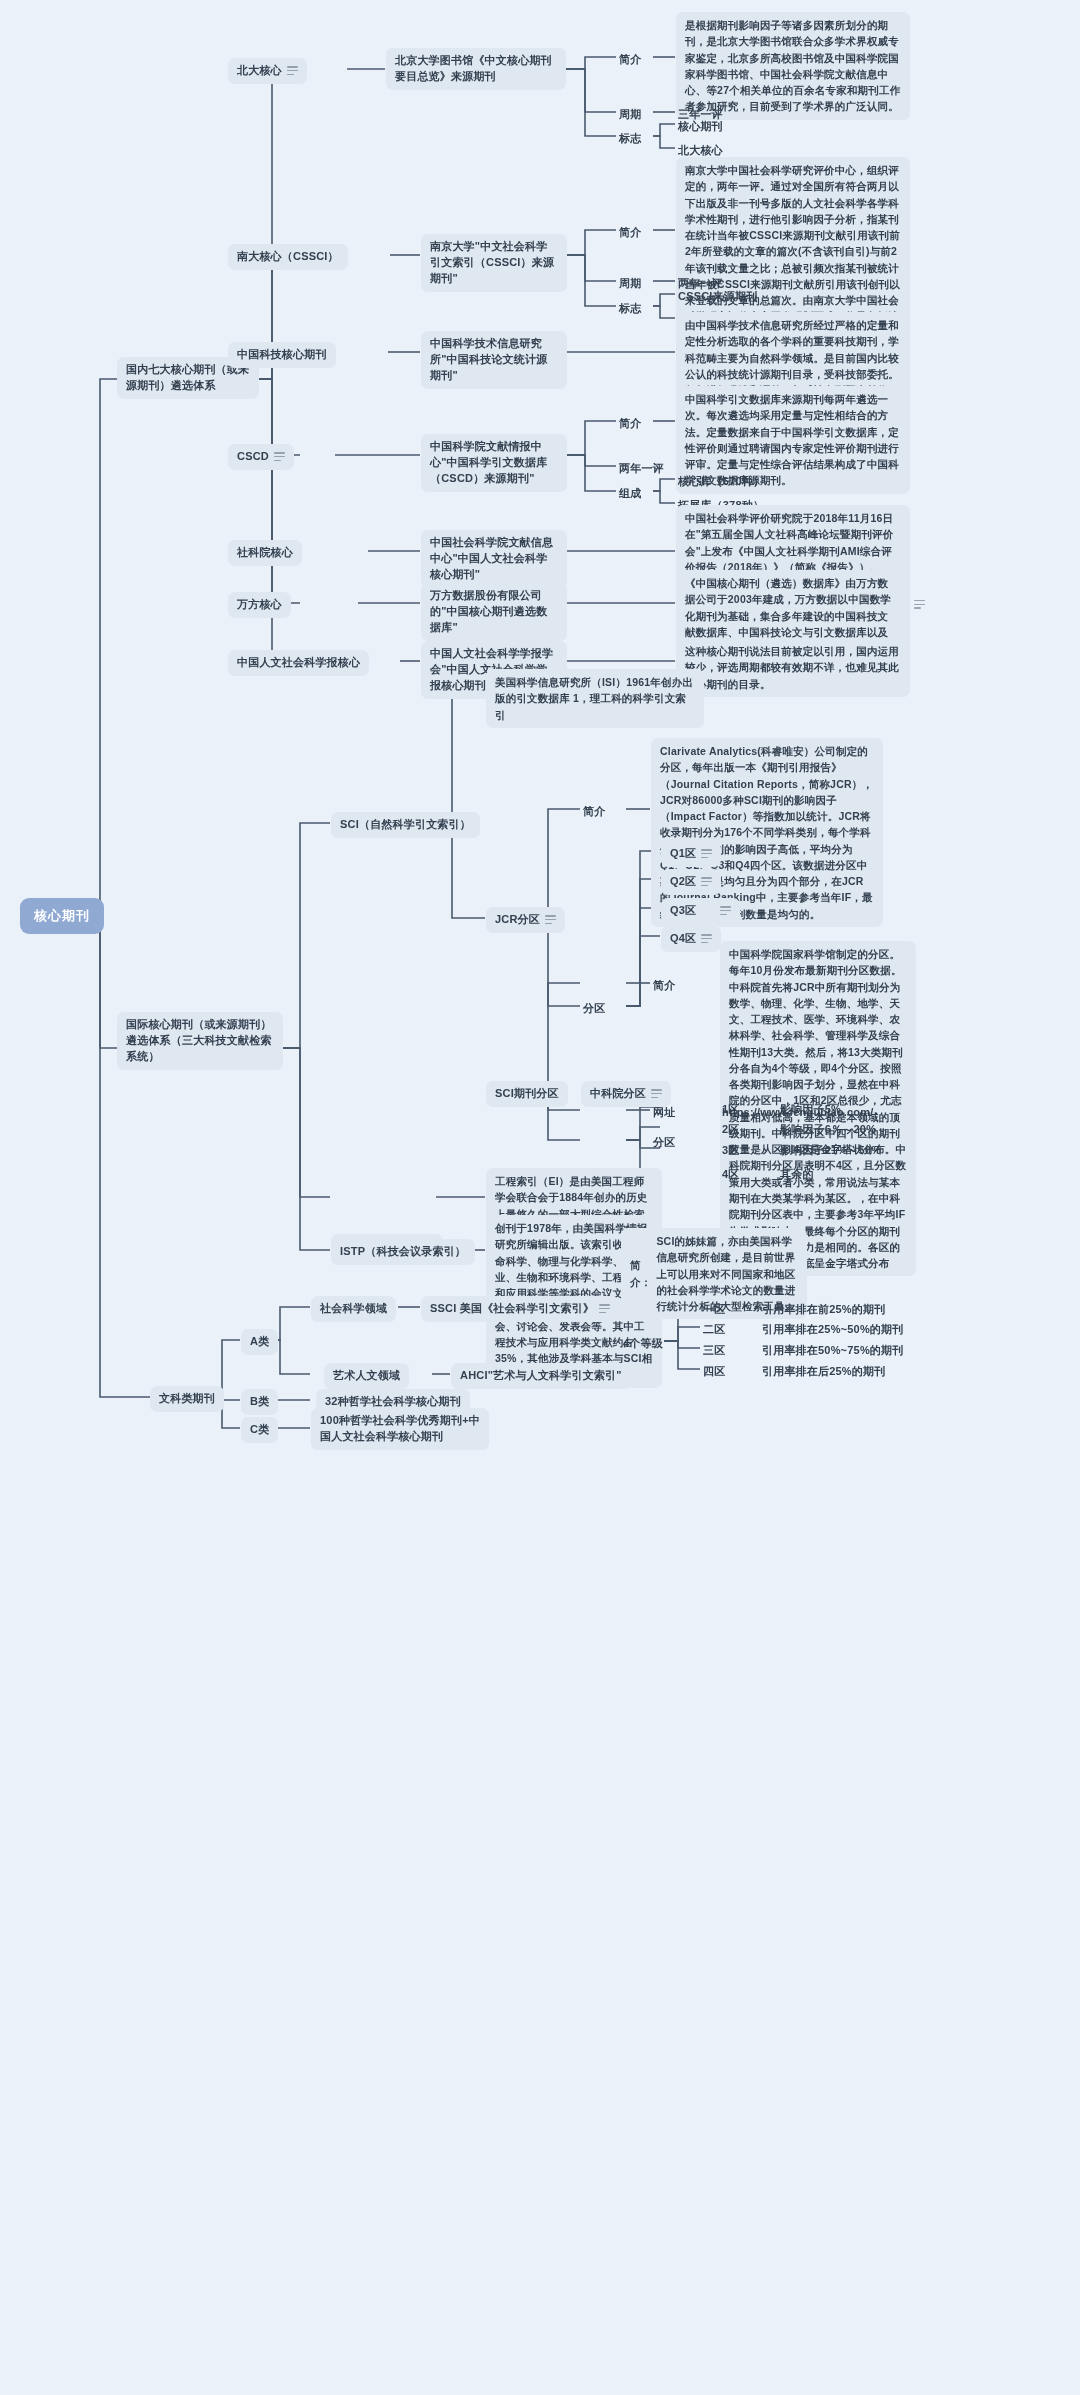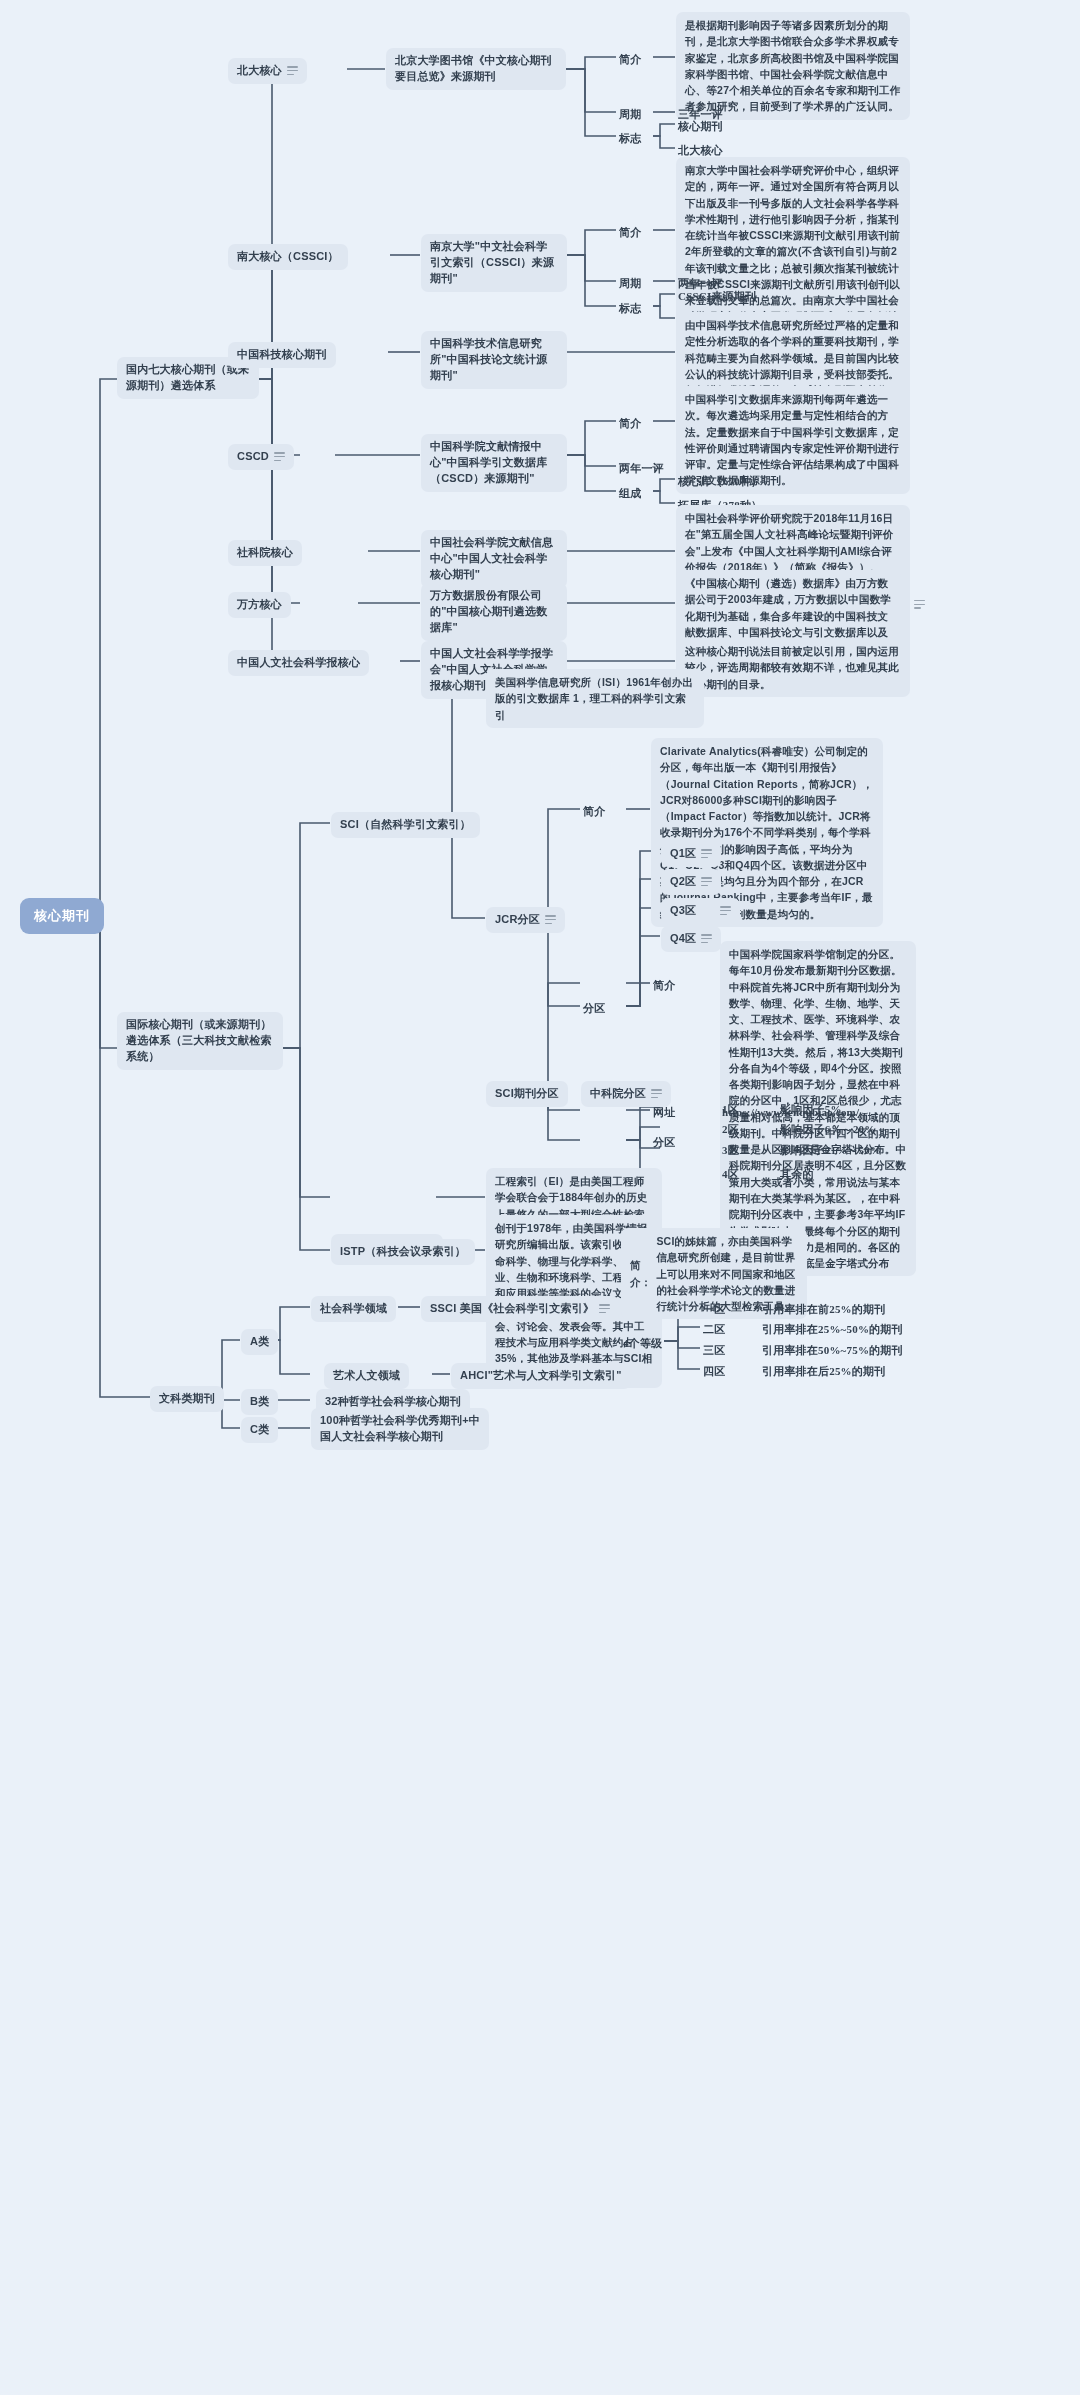--- a/index.html
+++ b/index.html
@@ -28,21 +28,21 @@
     line-height:1.45;
     font-weight:bold;
     color:#33404f;
     letter-spacing:.2px;
     white-space:nowrap;
     display:flex;
     align-items:center;
     gap:5px;
   }
   .node.wrap { white-space:normal; }
-  .node.plain { background:transparent; padding:5px 2px;font-family:Liberation Serif, serif; }
+  .node.plain { background:transparent; padding:5px 2px; }
   .node.para { font-weight:bold; font-size:10.5px; line-height:1.55; }
 
   .root {
     position:absolute;
     background:#8fa9d2;
     color:#ffffff;
     border-radius:9px;
     padding:9px 14px;
     font-size:13px;
     font-weight:bold;

